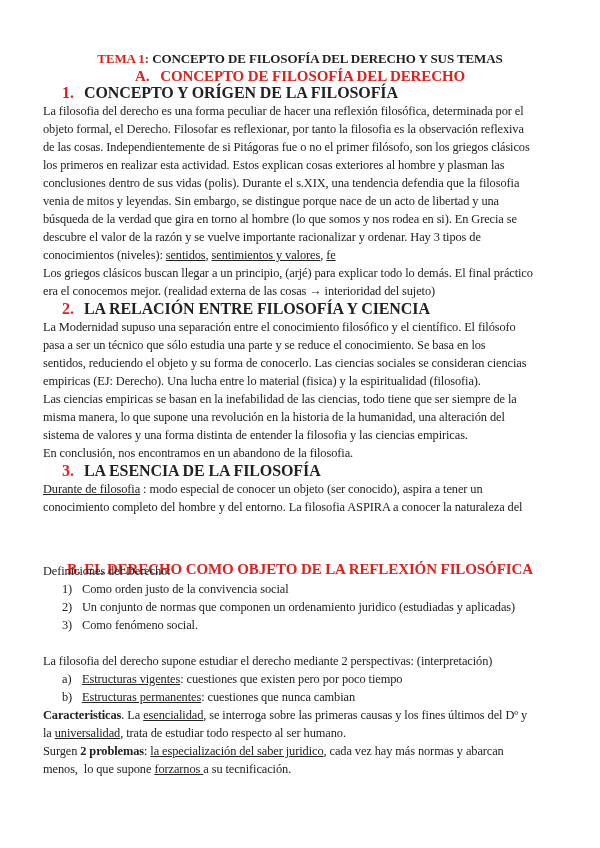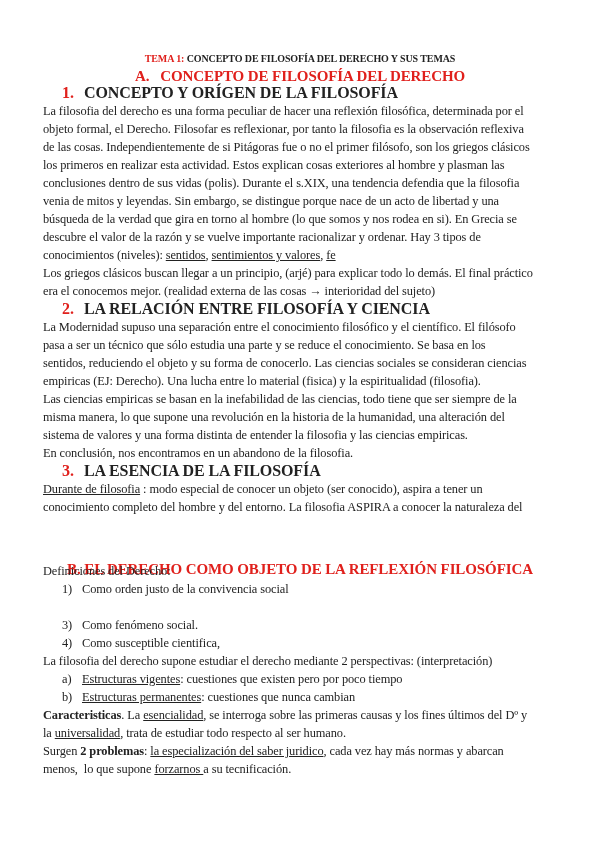--- a/index.html
+++ b/index.html
@@ -1,21 +1,21 @@
 <!DOCTYPE html>
 <html><head>
 <meta charset="utf-8">
 <style>
   html, body { margin: 0; padding: 0; background: #ffffff; }
   body { width: 600px; height: 848px; position: relative; overflow: hidden;
          font-family: "Liberation Serif", "DejaVu Serif", serif; color: #222; }
   .page { position: absolute; left: 0; top: 0; width: 600px; height: 848px; }
   .ln { position: absolute; left: 43px; font-size: 12.4px; line-height: 18px; white-space: nowrap; letter-spacing: -0.1px; }
   .center { left: 0; width: 600px; text-align: center; }
-  .title { font-weight: bold; font-size: 10px; }
+  .title { font-weight: bold; font-size: 13px; }
   .red { color: #e0201c; }
   .bold { font-weight: bold; }
   .h2 { font-weight: bold; font-size: 16px; }
   .u { text-decoration: underline; }
   .sub { left: 62px; }
   .subnum { display: inline-block; width: 20px; }
   .hnum { display: inline-block; width: 22px; }
   .hline { left: 62px; }
 </style>
 </head>
@@ -68,25 +68,25 @@
     <span class="u">Durante de filosofia</span><span> : modo especial de conocer un objeto (ser conocido), aspira a tener un</span>
   </div>
   <div class="ln" style="top:498px">conocimiento completo del hombre y del entorno. La filosofia ASPIRA a conocer la naturaleza del</div>
 
   <div class="ln center title red" style="top:560px; font-size:15px">B. EL DERECHO COMO OBJETO DE LA REFLEXIÓN FILOSÓFICA</div>
 
   <div class="ln" style="top:562px">Definiciones del Derecho:</div>
   <div class="ln sub" style="top:580px">
     <span class="subnum">1)</span><span>Como orden justo de la convivencia social</span>
   </div>
+  <div class="ln sub" style="top:598px">
+    <span class="subnum">2)</span><span>Un conjunto de normas que componen un ordenamiento juridico (estudiadas y aplicadas)</span>
+  </div>
   <div class="ln sub" style="top:616px">
     <span class="subnum">3)</span><span>Como fenómeno social.</span>
-  </div>
-  <div class="ln sub" style="top:634px">
-    <span class="subnum">4)</span><span>Como susceptible cientifica,</span>
   </div>
 
   <div class="ln" style="top:652px">La filosofia del derecho supone estudiar el derecho mediante 2 perspectivas: (interpretación)</div>
   <div class="ln sub" style="top:670px">
     <span class="subnum">a)</span><span class="u">Estructuras vigentes</span><span>: cuestiones que existen pero por poco tiempo</span>
   </div>
   <div class="ln sub" style="top:688px">
     <span class="subnum">b)</span><span class="u">Estructuras permanentes</span><span>: cuestiones que nunca cambian</span>
   </div>
 

